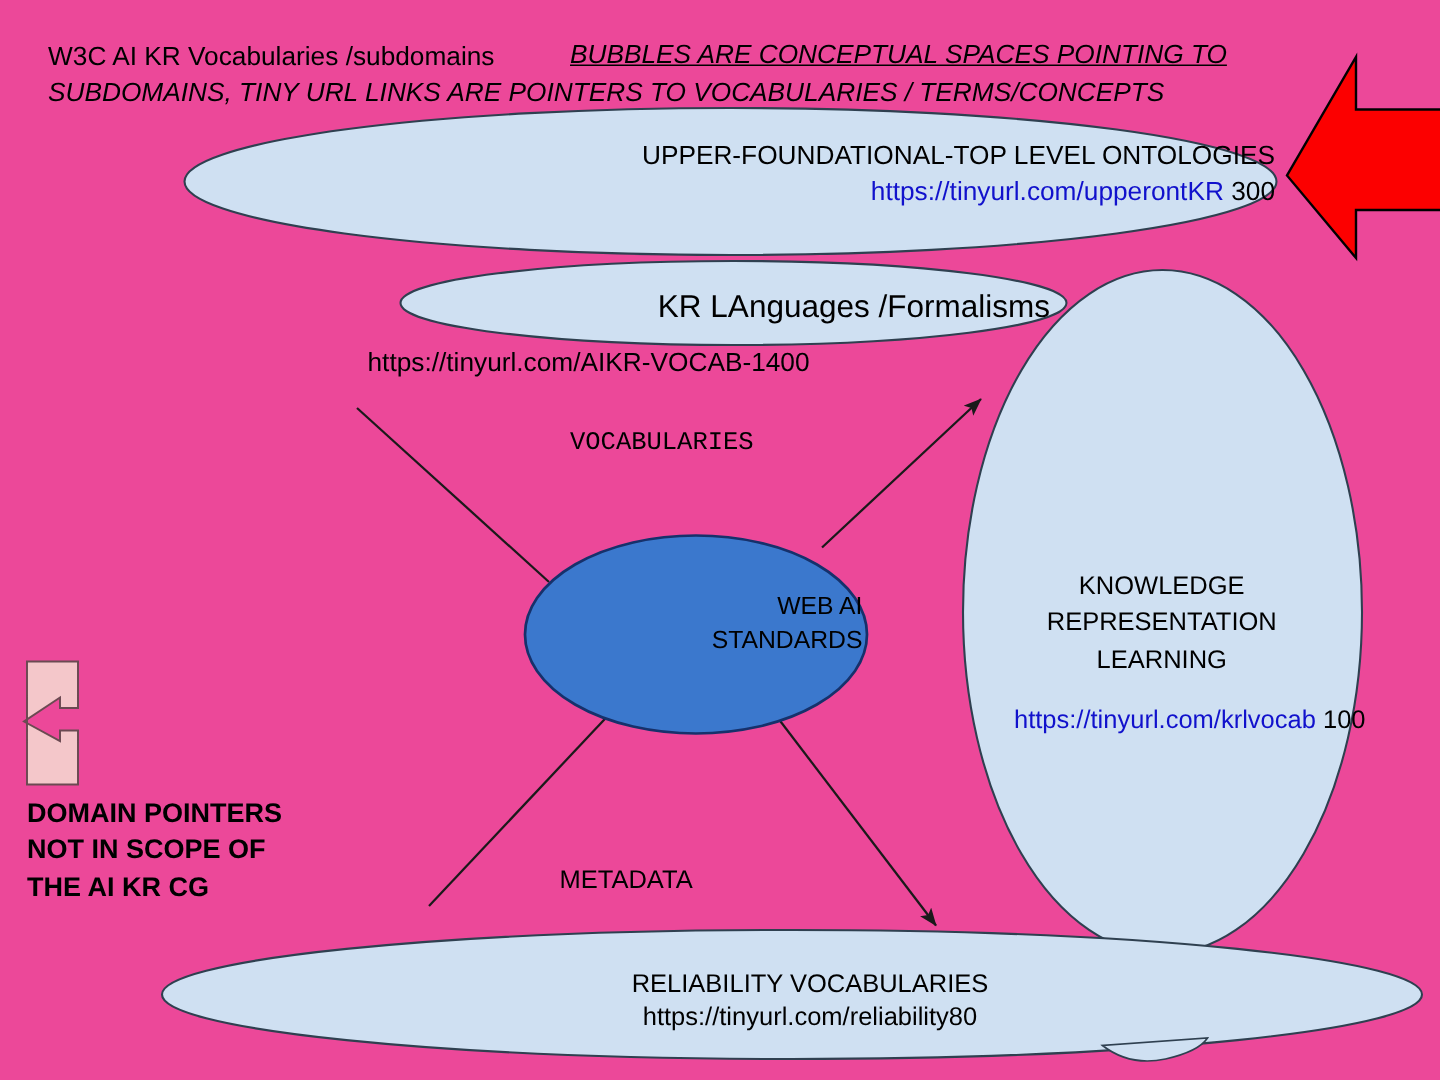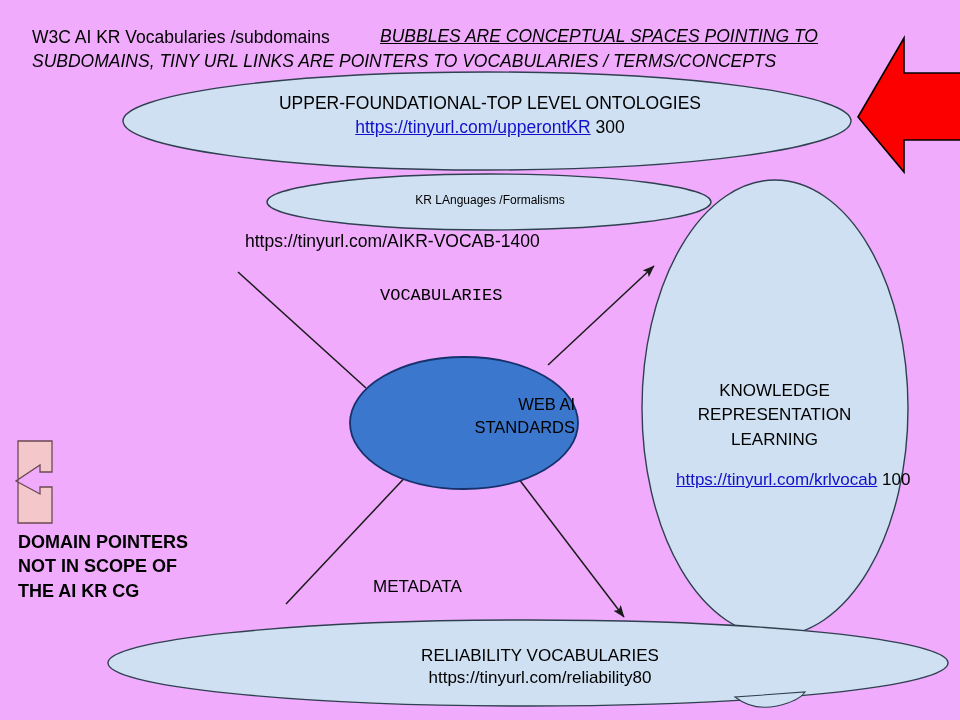--- a/index.html
+++ b/index.html
@@ -5,21 +5,21 @@
 <style>
   html, body {
     margin: 0;
     padding: 0;
     background: #ffffff;
   }
   #canvas {
     position: relative;
     width: 960px;
     height: 720px;
-    background: #f0abfc;
+    background: #ec4899;
     overflow: hidden;
     font-family: "Liberation Sans", sans-serif;
     color: #000000;
   }
   #vectors {
     position: absolute;
     left: 0;
     top: 0;
     width: 960px;
     height: 720px;
@@ -46,41 +46,40 @@
   }
   #hdr-line2 {
     left: 32px;
     top: 51px;
     font-size: 17.5px;
     font-style: italic;
   }
   
   .ellipse-label {
     position: absolute;
-    text-align: center;
+    text-align: right;
     white-space: nowrap;
   }
   #upperont-label {
     left: 130px;
     top: 92px;
     width: 720px;
     font-size: 17.5px;
     line-height: 1.35;
   }
   .link {
     color: #1111cc;
-    text-decoration: underline;
   }
   .nolink { color: #000000; text-decoration: none; }
 
   #krlang-label {
     left: 280px;
     top: 193px;
     width: 420px;
-    font-size: 12px;
+    font-size: 21px;
   }
   #aikrvocab-label {
     left: 245px;
     top: 231px;
     font-size: 17.5px;
     text-align: center;
   }
   #vocabularies-label {
     left: 380px;
     top: 286px;

